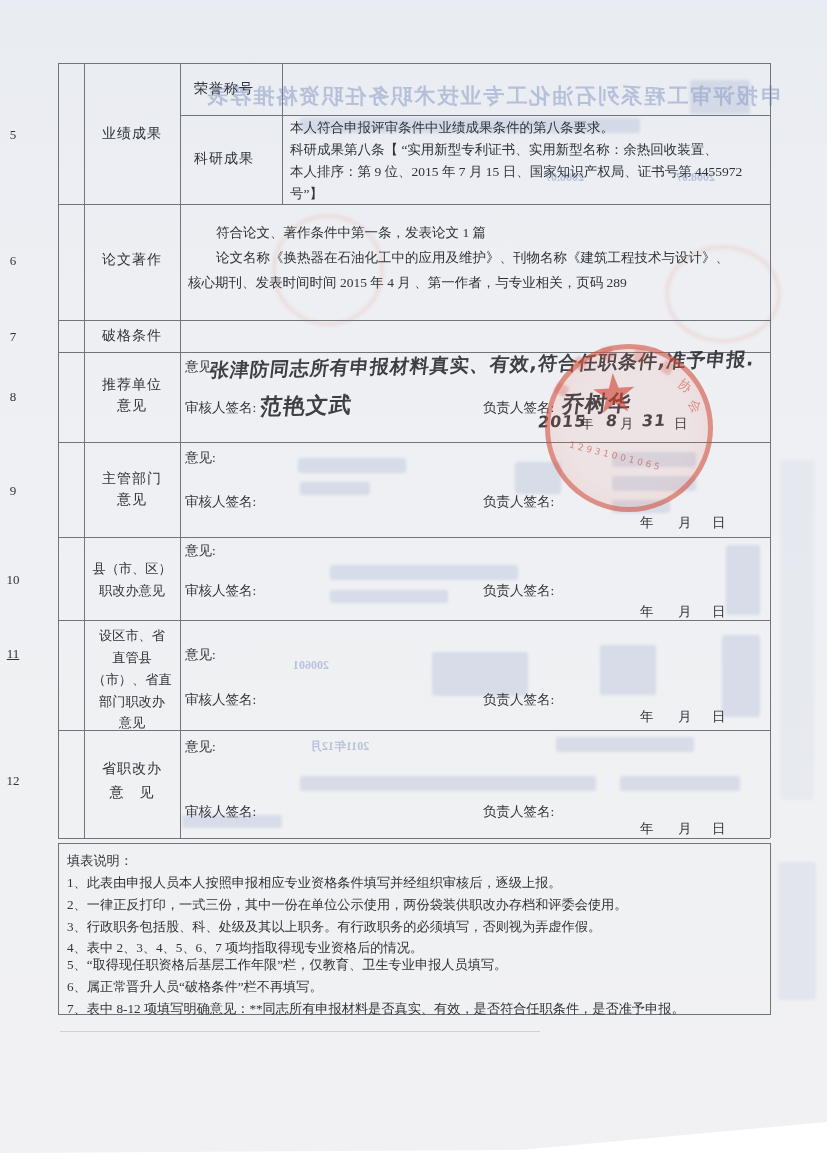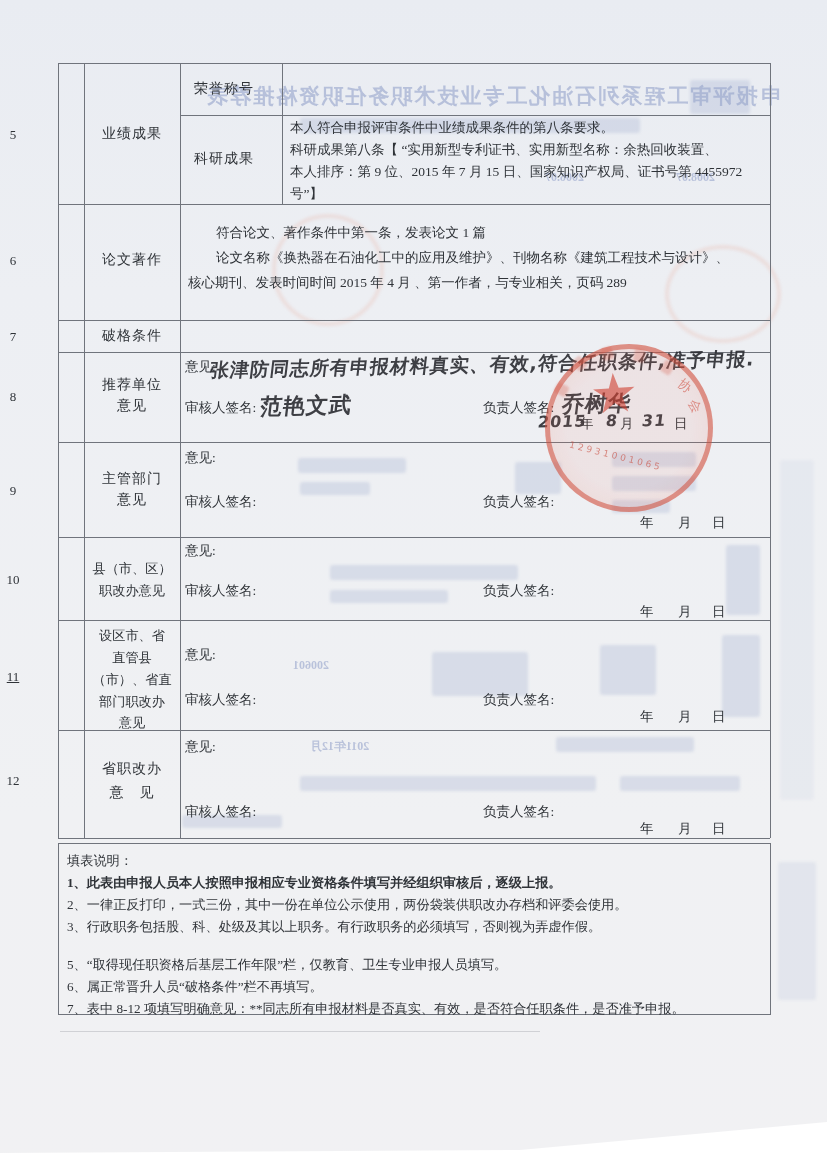--- a/index.html
+++ b/index.html
@@ -139,21 +139,21 @@
   <div class="num" style="top:572px;">10</div>
   <div class="lab lab11" style="top:562px;">县（市、区）</div>
   <div class="lab lab11" style="top:584px;">职改办意见</div>
   <div class="txt" style="left:185px;top:544px;">意见:</div>
   <div class="txt" style="left:185px;top:584px;">审核人签名:</div>
   <div class="txt" style="left:483px;top:584px;">负责人签名:</div>
   <div class="txt" style="left:640px;top:605px;">年</div>
   <div class="txt" style="left:678px;top:605px;">月</div>
   <div class="txt" style="left:712px;top:605px;">日</div>
 
-  <div class="num" style="top:669px;text-decoration:underline;">11</div>
+  <div class="num" style="top:646px;text-decoration:underline;">11</div>
   <div class="lab lab11" style="top:629px;">设区市、省</div>
   <div class="lab lab11" style="top:651px;font-family:Liberation Serif, serif;">直管县</div>
   <div class="lab lab11" style="top:673px;">（市）、省直</div>
   <div class="lab lab11" style="top:695px;">部门职改办</div>
   <div class="lab lab11" style="top:716px;">意见</div>
   <div class="txt" style="left:185px;top:648px;">意见:</div>
   <div class="txt" style="left:185px;top:693px;">审核人签名:</div>
   <div class="txt" style="left:483px;top:693px;">负责人签名:</div>
   <div class="txt" style="left:640px;top:710px;">年</div>
   <div class="txt" style="left:678px;top:710px;">月</div>
@@ -176,20 +176,21 @@
     <div class="arcchar" style="left:138px;top:48px;transform:rotate(62deg);">会</div>
     <div class="arcblob" style="left:24px;top:8px;transform:rotate(-40deg);"></div>
     <div class="arcblob" style="left:52px;top:-2px;transform:rotate(-18deg);"></div>
     <div class="arcblob" style="left:84px;top:0px;transform:rotate(12deg);"></div>
     <div class="arcblob" style="left:112px;top:12px;transform:rotate(32deg);"></div>
     <div class="arcblob" style="left:6px;top:34px;transform:rotate(-62deg);"></div>
   </div>
 
   <div id="notesbox">
     <div class="noteline" style="top:10px;">填表说明：</div>
-    <div class="noteline" style="top:32px;font-weight:bold;">1、此表由申报人员本人按照申报相应专业资格条件填写并经组织审核后，逐级上报。</div>
+    <div class="noteline" style="top:32px;">1、此表由申报人员本人按照申报相应专业资格条件填写并经组织审核后，逐级上报。</div>
     <div class="noteline" style="top:54px;">2、一律正反打印，一式三份，其中一份在单位公示使用，两份袋装供职改办存档和评委会使用。</div>
     <div class="noteline" style="top:76px;">3、行政职务包括股、科、处级及其以上职务。有行政职务的必须填写，否则视为弄虚作假。</div>
+    <div class="noteline" style="top:97px;">4、表中 2、3、4、5、6、7 项均指取得现专业资格后的情况。</div>
     <div class="noteline" style="top:114px;">5、“取得现任职资格后基层工作年限”栏，仅教育、卫生专业申报人员填写。</div>
     <div class="noteline" style="top:136px;">6、属正常晋升人员“破格条件”栏不再填写。</div>
     <div class="noteline" style="top:158px;">7、表中 8-12 项填写明确意见：**同志所有申报材料是否真实、有效，是否符合任职条件，是否准予申报。</div>
   </div>
 </div>
 
 </body></html>

